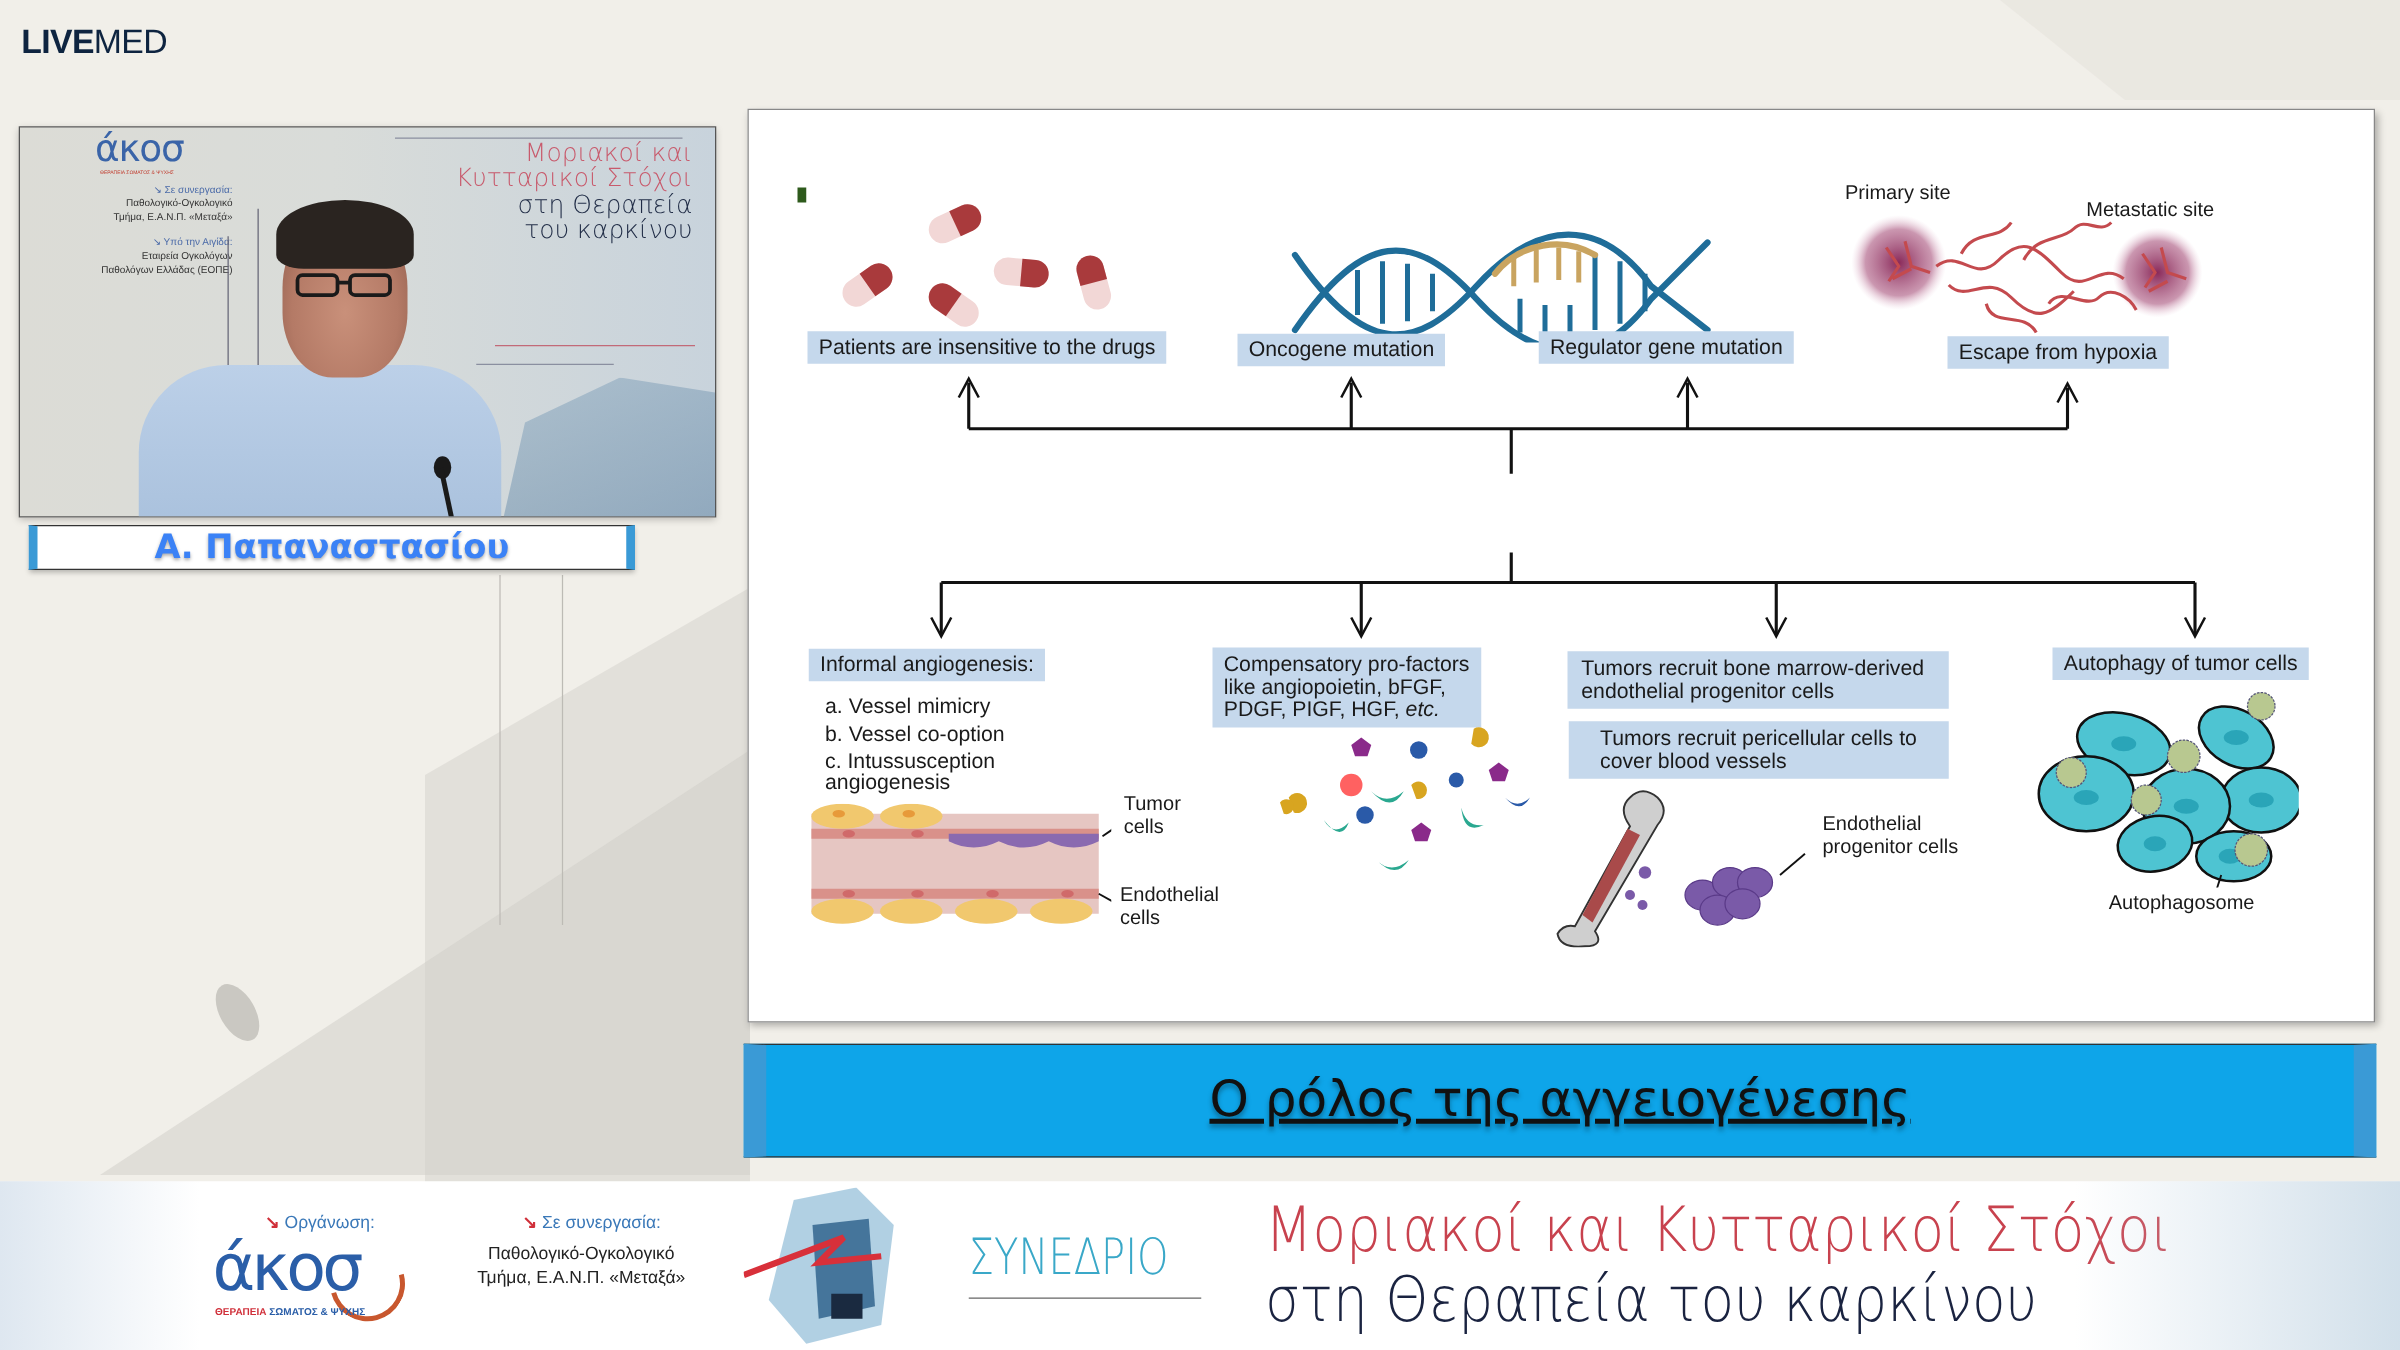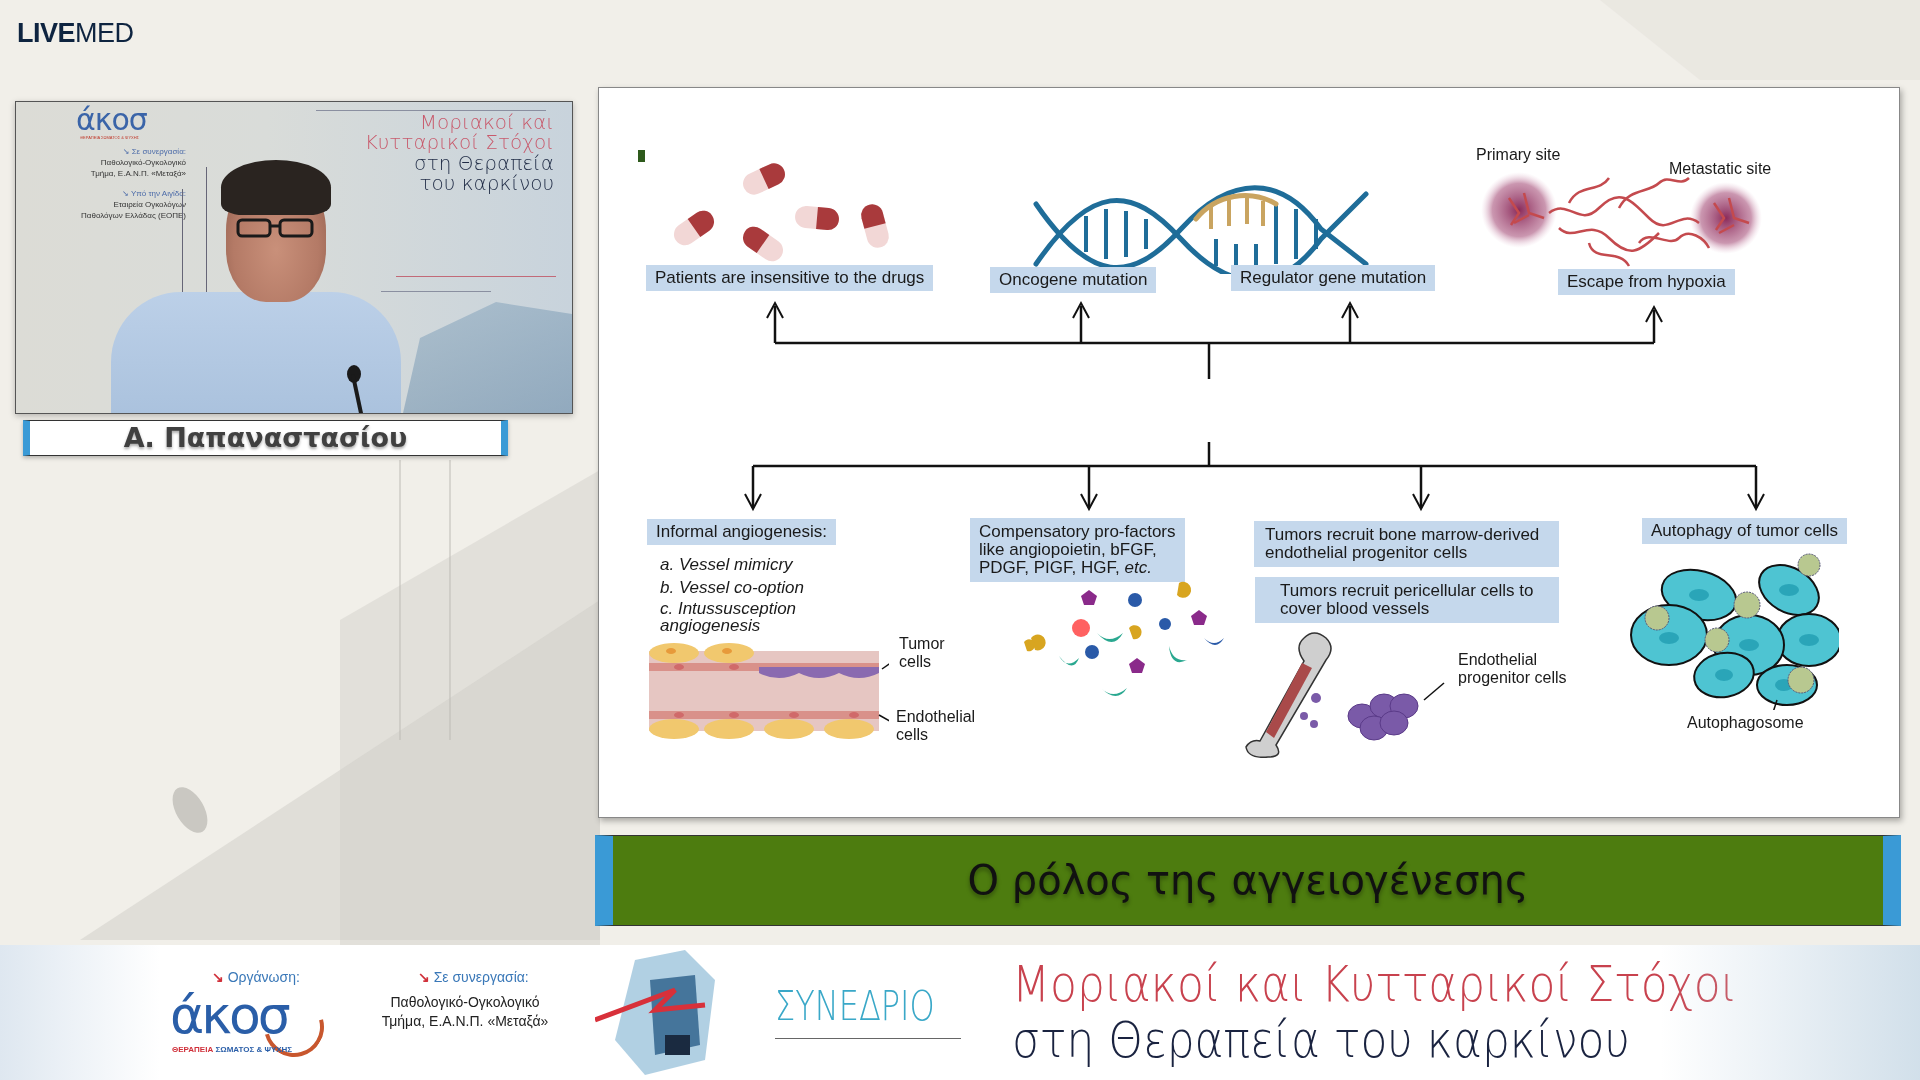--- a/index.html
+++ b/index.html
@@ -62,21 +62,21 @@
   .video .building {
     position: absolute; right: 0; top: 200px; width: 190px; height: 120px;
     background: linear-gradient(160deg, #9eb6c8 0%, #7896b0 100%); opacity: 0.7;
     clip-path: polygon(20% 30%, 60% 0%, 100% 10%, 100% 100%, 10% 100%);
   }
 
   .name-label {
     position: absolute; left: 23px; top: 420px; width: 485px; height: 36px;
     background: #fff; border: 1px solid #333;
     border-left: 7px solid #3a9ad6; border-right: 7px solid #3a9ad6;
-    text-align: center; font-size: 27px; font-weight: 700; color: #404040;
+    text-align: center; font-size: 27px; font-weight: 700; color: #3b82f6;
     line-height: 34px; font-family: "DejaVu Sans", sans-serif;
     text-shadow: 0 2px 3px rgba(0,0,0,0.35);
     box-shadow: 0 2px 4px rgba(0,0,0,0.25);
   }
 
   
   .slide {
     position: absolute; left: 598px; top: 87px; width: 1302px; height: 731px;
     background: #fff; border: 1px solid #888;
     box-shadow: 2px 3px 6px rgba(0,0,0,0.3);
@@ -88,25 +88,26 @@
     font-size: 17px; padding: 4px 9px; line-height: 1.05; white-space: nowrap;
   }
   .box.center-title { font-weight: 700; font-size: 16px; padding: 9px 10px; }
   .plain { position: absolute; font-size: 17px; color: #1a1a1a; line-height: 1.15; white-space: nowrap; }
   .plain.sm { font-size: 16px; }
   .fig { position: absolute; }
 
   
   .titlebar {
     position: absolute; left: 595px; top: 835px; width: 1306px; height: 91px;
-    background: #4d7c0f; border: 1px solid #333;
+    background: #0ea5e9; border: 1px solid #333;
     border-left: 18px solid #3a9ad6; border-right: 18px solid #3a9ad6;
     text-align: center; font-size: 40px; color: #111;
     line-height: 89px; font-family: "DejaVu Sans", sans-serif;
     text-shadow: 0 3px 4px rgba(0,0,0,0.35);
+    text-decoration: underline;
   }
 
   
   .footer {
     position: absolute; left: 0; top: 945px; width: 1920px; height: 135px;
     background: #fff;
   }
   .footer .org-label { position: absolute; left: 212px; top: 24px; font-size: 14px; color: #3a78b8; }
   .footer .org-label .arrow, .footer .collab-label .arrow { color: #d0303a; font-weight: 700; }
   .footer .akos-big { position: absolute; left: 170px; top: 40px; font-size: 52px; color: #2a5ea8; letter-spacing: -3px; font-family: "DejaVu Sans", sans-serif; }
@@ -284,21 +285,21 @@
       <path d="M110,75 C115,95 140,80 150,98"></path>
       <path d="M140,40 C150,20 170,25 180,15 S200,20 210,10"></path>
       <path d="M160,75 C170,60 190,80 200,70 S225,70 230,80"></path>
       <path d="M30,30 l10,15 l-8,12 M45,25 l5,20 l15,5 M35,55 l15,-8"></path>
       <path d="M235,35 l10,15 l-8,12 M250,30 l5,20 l15,5 M240,65 l15,-8"></path>
     </g>
   </svg>
 
 
   <div class="box" style="left:48px;top:431px;"><span>Informal angiogenesis:</span></div>
-  <div class="plain" style="left:61px;top:465px;line-height:23px;font-style:italic;">
+  <div class="plain" style="left:61px;top:465px;line-height:23px;">
     <div>a. Vessel mimicry</div>
     <div>b. Vessel co-option</div>
     <div style="line-height:19px;">c. Intussusception</div>
     <div style="margin-top:-4px;">angiogenesis</div>
   </div>
   <svg class="fig" style="left:50px;top:555px;" width="240" height="100" viewBox="0 0 240 100">
     <rect x="0" y="8" width="230" height="80" fill="#e6c6c2"></rect>
     <rect x="0" y="20" width="230" height="8" fill="#d9918a"></rect>
     <rect x="0" y="68" width="230" height="8" fill="#d9918a"></rect>
     <g fill="#f1c86e">

